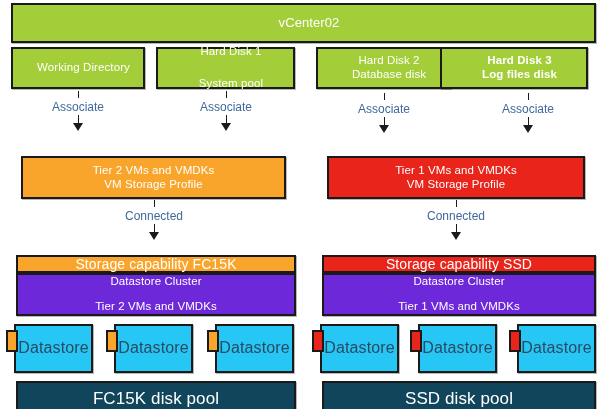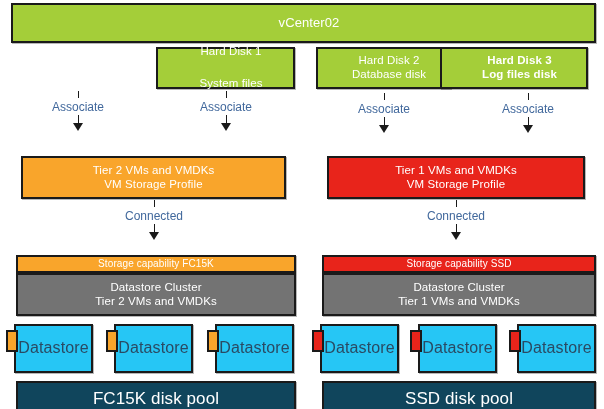--- a/index.html
+++ b/index.html
@@ -34,40 +34,40 @@
     color: #ffffff;
     line-height: 1.18;
     letter-spacing: 0.1px;
     box-shadow: 1px 1px 0 rgba(0,0,0,0.28);
   }
   .box .ln { display: block; white-space: nowrap; }
 
   .green   { background: #a4ce39; padding-left: 11px; }
   .orange  { background: #f9a52b; }
   .red     { background: #e8241b; }
-  .teal    { background: #737373; }
+  .teal    { background: #6d28d9; justify-content: space-between; }
   .darkteal{ background: #10455c; }
   .cyan    { background: #26c6f5; color: #2a4a63; }
 
   
   #vcenter {
     left: 11px; top: 3px; width: 585px; height: 40px;
     font-size: 13px;
   }
   .diskbox { height: 42px; font-size: 11.5px; top: 47px; }
   #disk-wd   { left: 11px;  width: 134px; }
   #disk-hd1  { left: 156px; width: 139px; gap: 18px; }
   #disk-hd2  { left: 316px; width: 135px; }
   #disk-hd3  { left: 440px; width: 148px; font-weight: bold; }
 
   .profilebox { height: 43px; font-size: 11.5px; top: 156px; }
   #profile-tier2 { left: 21px;  width: 265px; }
   #profile-tier1 { left: 327px; width: 258px; }
 
-  .capbar { height: 18px; font-size: 10px; }
+  .capbar { height: 18px; font-size: 14px; }
   #cap-fc15k { left: 16px;  top: 255px; width: 280px; }
   #cap-ssd   { left: 322px; top: 255px; width: 274px; }
 
   .clusterbox { height: 43px; font-size: 11.5px; }
   #cluster-tier2 { left: 16px;  top: 273px; width: 280px; }
   #cluster-tier1 { left: 322px; top: 273px; width: 274px; }
 
   .poolbar { height: 36px; font-size: 17px; }
   #pool-fc15k { left: 16px;  top: 381px; width: 280px; }
   #pool-ssd   { left: 322px; top: 381px; width: 274px; }
@@ -141,23 +141,26 @@
 </style>
 </head>
 <body>
 
 <div class="stage">
 
   <div class="box green" id="vcenter">
     <span class="ln">vCenter02</span>
   </div>
 
+  <div class="box green diskbox" id="disk-wd">
+    <span class="ln">Working Directory</span>
+  </div>
   <div class="box green diskbox" id="disk-hd1">
     <span class="ln">Hard Disk 1</span>
-    <span class="ln">System files</span>
+    <span class="ln">System pool</span>
   </div>
   <div class="box green diskbox" id="disk-hd2">
     <span class="ln">Hard Disk 2</span>
     <span class="ln">Database disk</span>
   </div>
   <div class="box green diskbox" id="disk-hd3">
     <span class="ln">Hard Disk 3</span>
     <span class="ln">Log files disk</span>
   </div>
 

